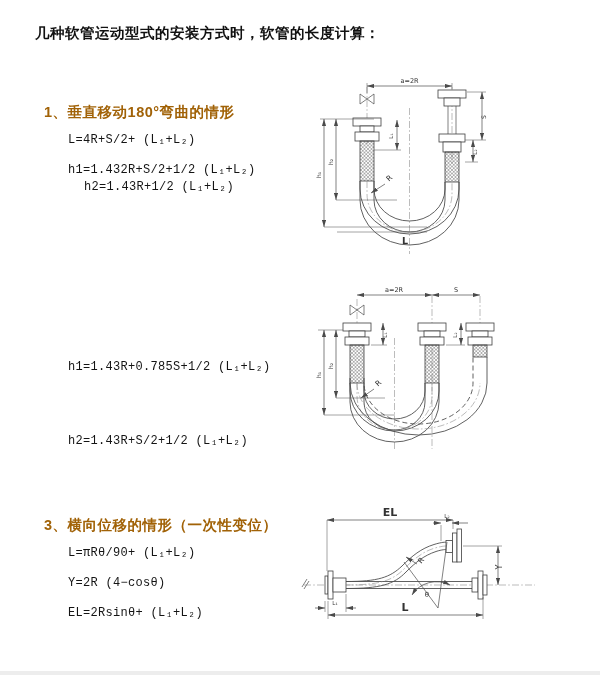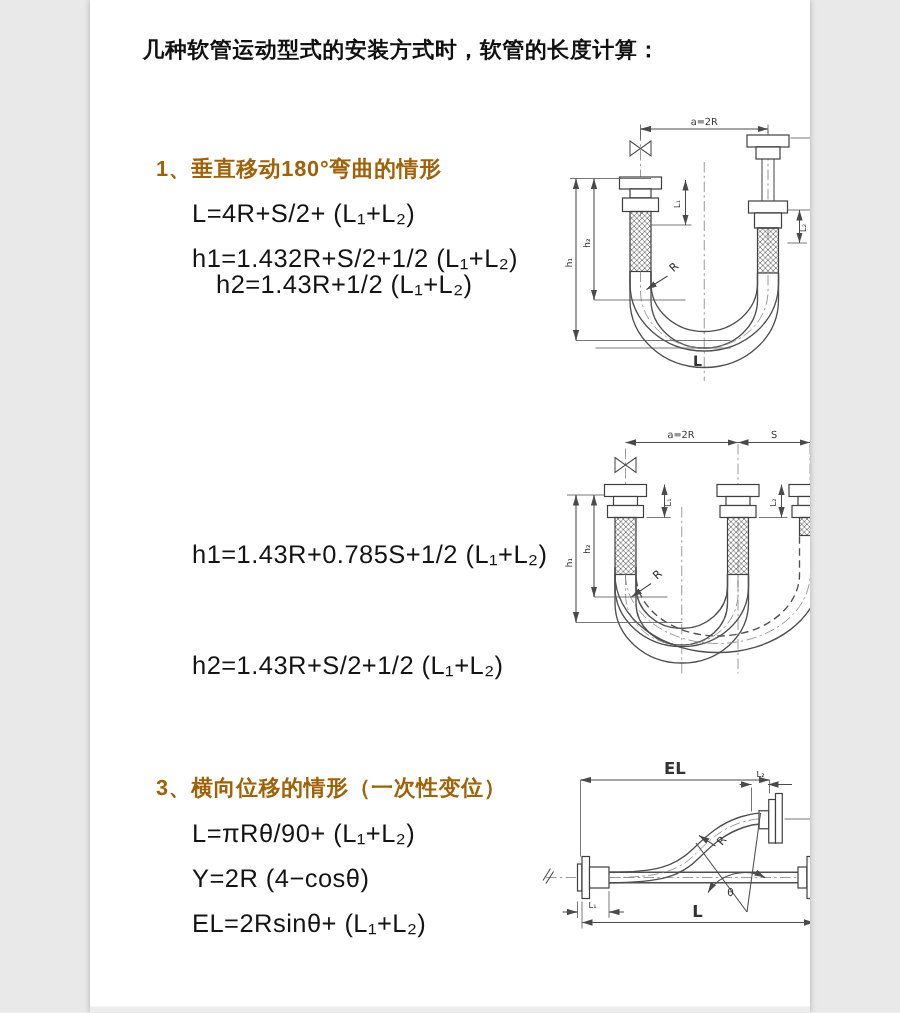--- a/index.html
+++ b/index.html
@@ -1,31 +1,31 @@
 <!DOCTYPE html>
 <html><head>
 <meta charset="utf-8">
 <style>
   html,body{margin:0;padding:0;background:#e9e9e9;}
   .page{
-    position:relative;width:480px;height:675px;background:#ffffff;
+    position:relative;width:600px;height:675px;background:#ffffff;
     font-family:"Liberation Sans","DejaVu Sans",sans-serif;color:#161616;
     overflow:hidden;margin:0 auto;box-shadow:0 0 4px rgba(0,0,0,.25);
   }
   .doc-title{
     position:absolute;left:35px;top:24px;font-size:14.5px;font-weight:700;
     letter-spacing:.5px;color:#111;
   }
   .sec-heading{
     position:absolute;left:44px;font-size:14.5px;font-weight:700;color:#a16207;
     letter-spacing:.5px;white-space:nowrap;
   }
   .formula{
-    position:absolute;left:68px;font-size:17px;font-weight:400;color:#141414;
-    letter-spacing:.3px;white-space:nowrap;font-family:Liberation Sans, sans-serif;
+    position:absolute;left:68px;font-size:12px;font-weight:400;color:#141414;
+    letter-spacing:.3px;white-space:nowrap;font-family:Liberation Mono, monospace;
   }
   svg{position:absolute;overflow:visible;}
   svg text{fill:#333;font-family:"DejaVu Sans",sans-serif;}
   .thin{stroke:#4a4a4a;stroke-width:.7;fill:none;}
   .hose{stroke:#4f4f4f;stroke-width:.9;fill:none;}
   .fit{stroke:#3f3f3f;stroke-width:.8;fill:#ffffff;}
   .braid{stroke:#3f3f3f;stroke-width:.8;}
   .dim{stroke:#4a4a4a;stroke-width:.7;fill:none;}
   .ext{stroke:#5a5a5a;stroke-width:.55;fill:none;}
   .cl{stroke:#8f8f8f;stroke-width:.6;fill:none;stroke-dasharray:7 2.2 1.6 2.2;}

